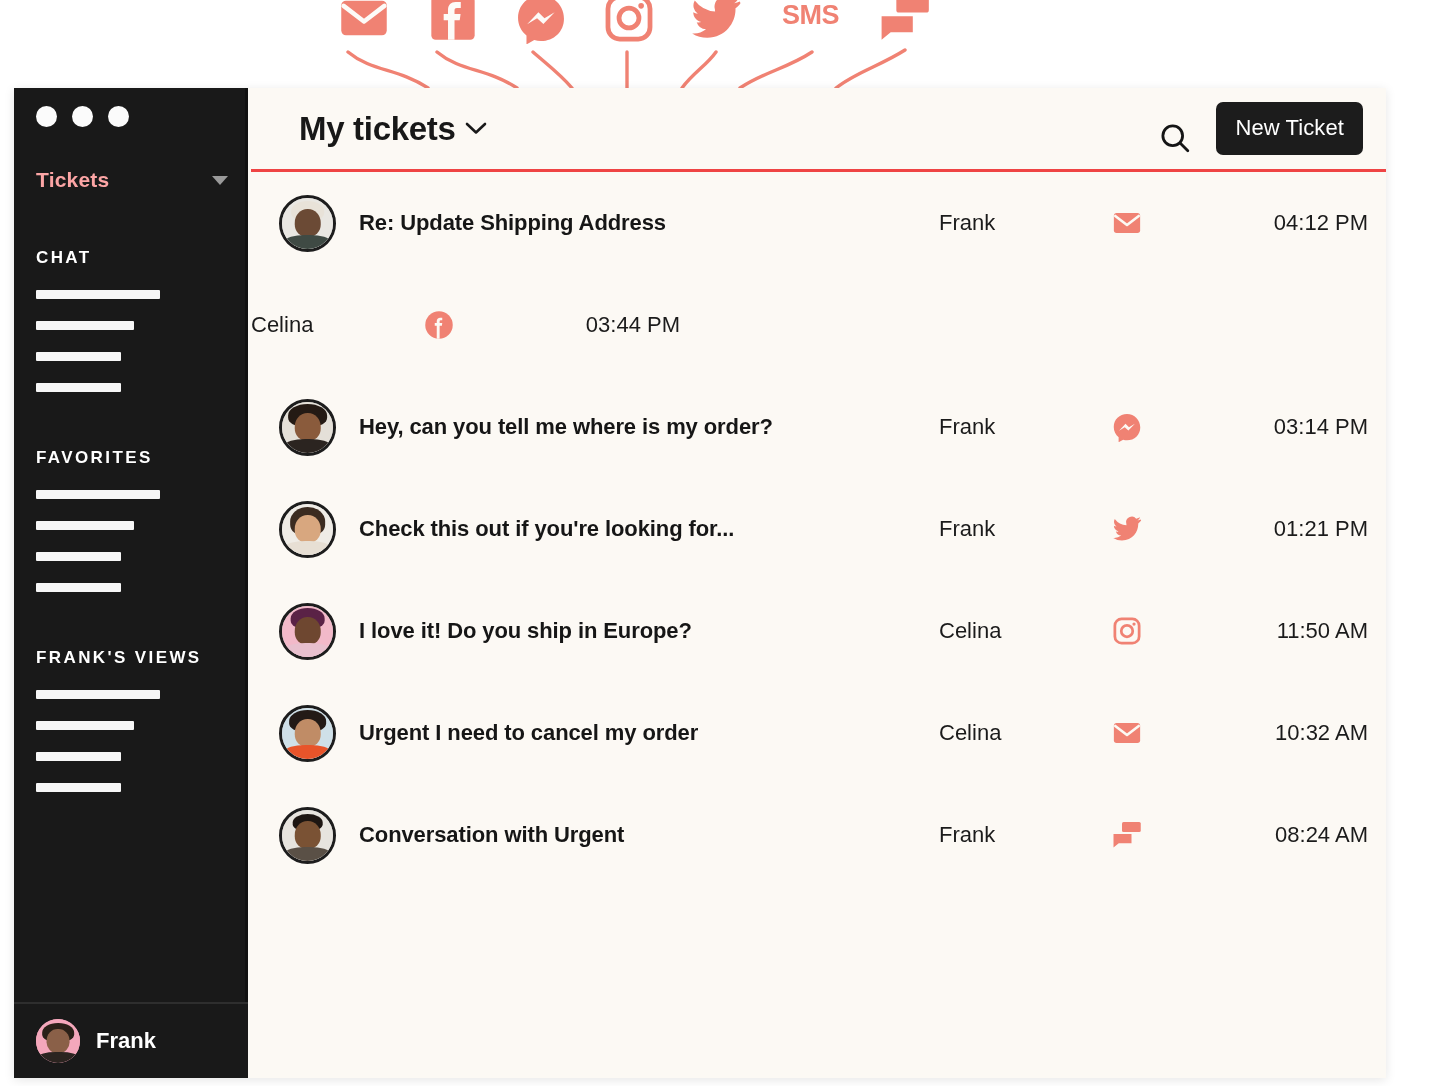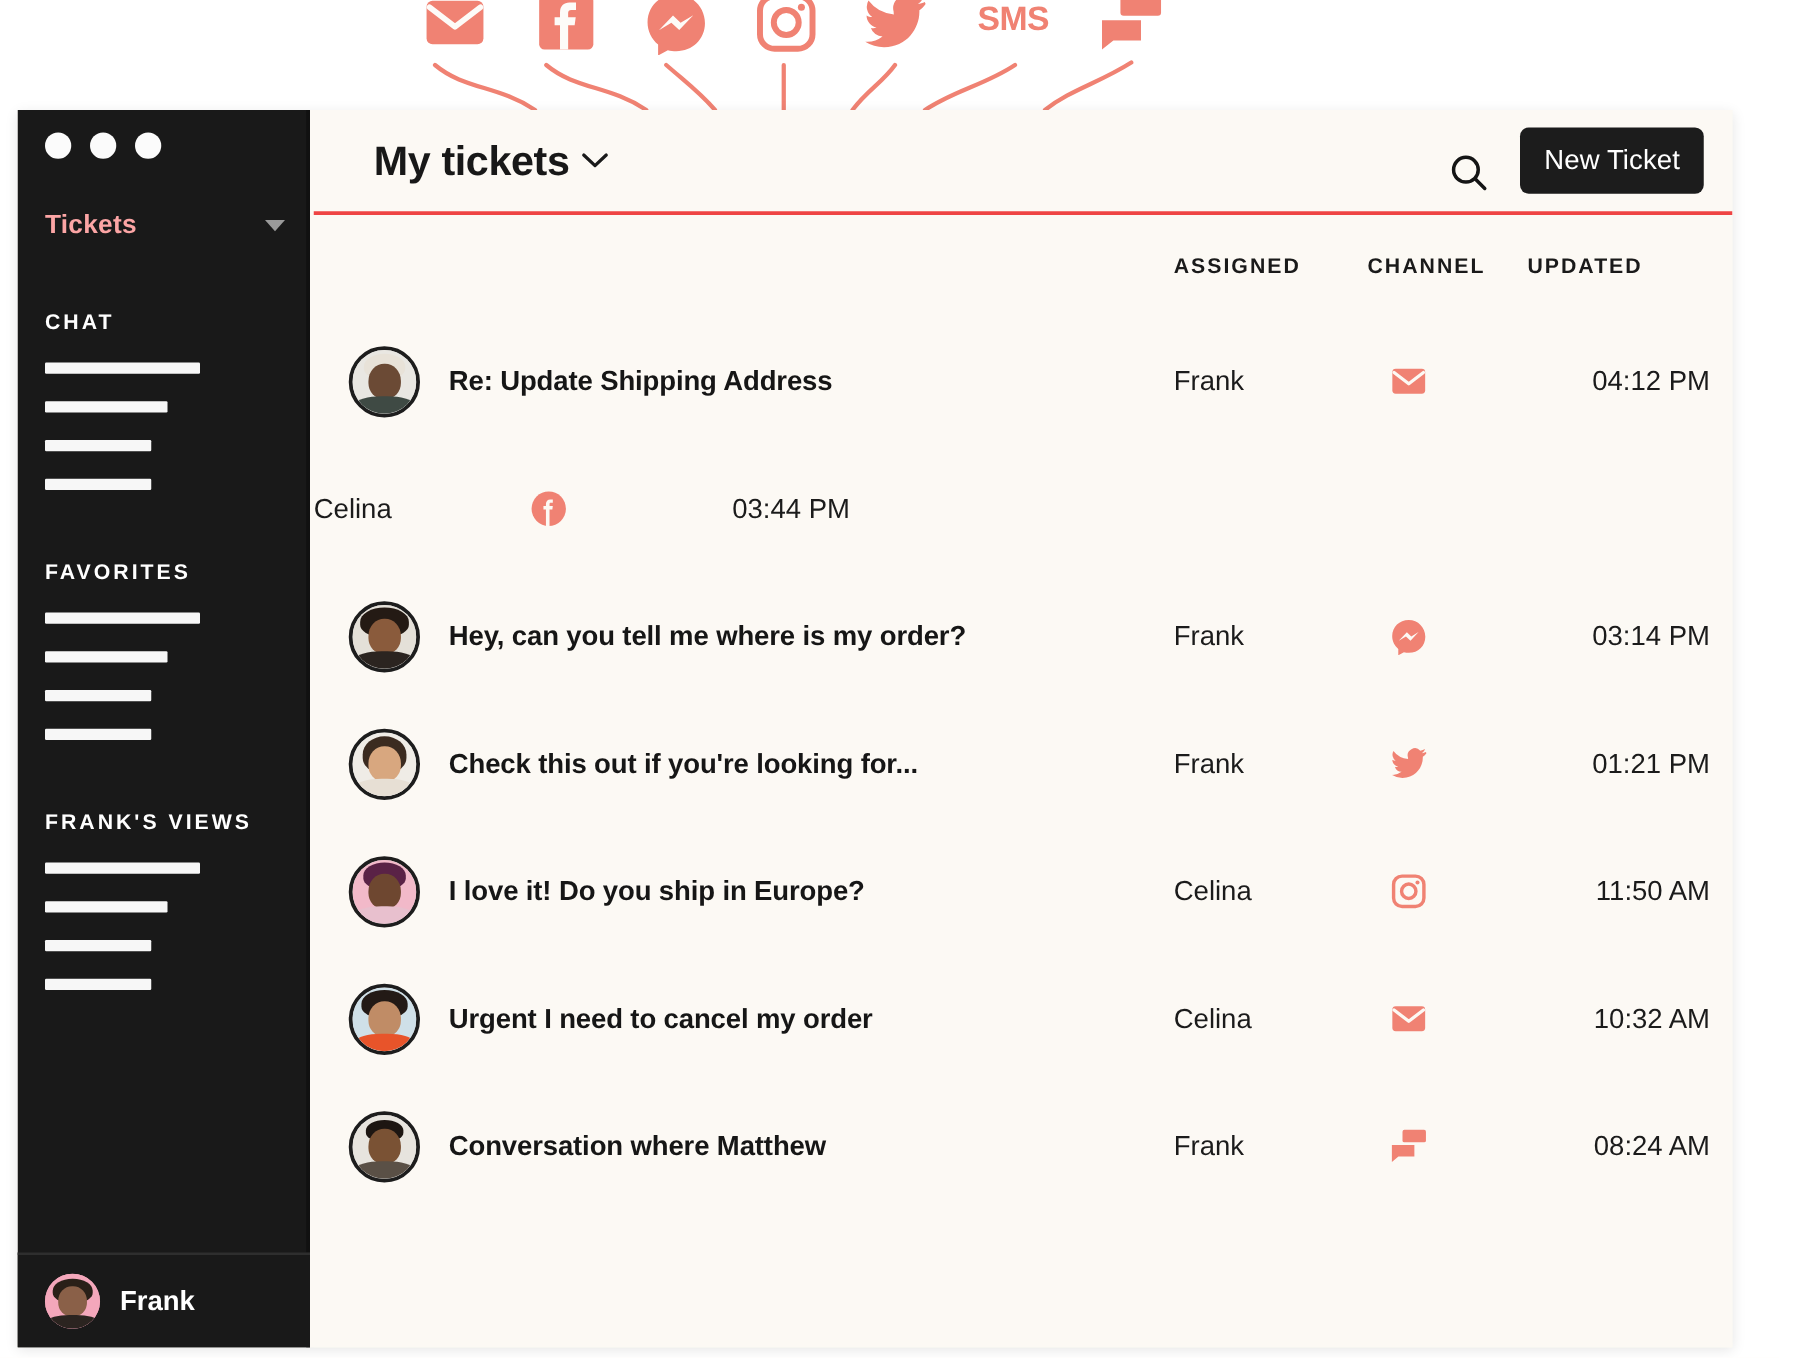--- a/index.html
+++ b/index.html
@@ -350,26 +350,20 @@
               <circle cx="10.3" cy="10.3" r="7.4"></circle>
               <path d="M15.8 15.8 L21.6 21.6" stroke-linecap="round"></path>
             </svg>
           </button>
           <button class="new-ticket-btn">New Ticket</button>
         </div>
       </div>
 
       <div class="table">
 
-        <div class="thead">
-          <div class="col-subject"></div>
-          <div class="th col-assigned">ASSIGNED</div>
-          <div class="th col-channel">CHANNEL</div>
-          <div class="th col-updated">UPDATED</div>
-        </div>
 
         <div class="trow">
           <div class="subject-cell">
             <div class="avatar">
               <div class="face">
                   <div class="bg" style="background:#e9e7e2"></div>
                   <div class="hair" style="background:#e8e2d8;top:6%;width:66%;height:40%"></div>
                   <div class="head" style="background:#6b4a35"></div>
                   <div class="body" style="background:#3f4a44"></div>
                 </div>
@@ -500,21 +494,21 @@
         <div class="trow">
           <div class="subject-cell">
             <div class="avatar">
               <div class="face">
                   <div class="bg" style="background:#e7e4de"></div>
                   <div class="hair" style="background:#1d1612;top:8%;width:60%;height:34%"></div>
                   <div class="head" style="background:#7a5234"></div>
                   <div class="body" style="background:#5a5046"></div>
                 </div>
             </div>
-            <span class="subject-text">Conversation where Matthew</span>
+            <span class="subject-text">Conversation with Urgent</span>
           </div>
           <div class="assigned-cell">Frank</div>
           <div class="channel-cell">
             <span class="ci">
               <svg viewBox="0 0 24 24" fill="currentColor">
                   <rect x="8" y="1.5" width="15" height="8" rx="1.2"></rect>
                   <path d="M1.2 11.2h14.4v7.4H5.4l-4.2 3.4z"></path>
                 </svg>
             </span>
           </div>

